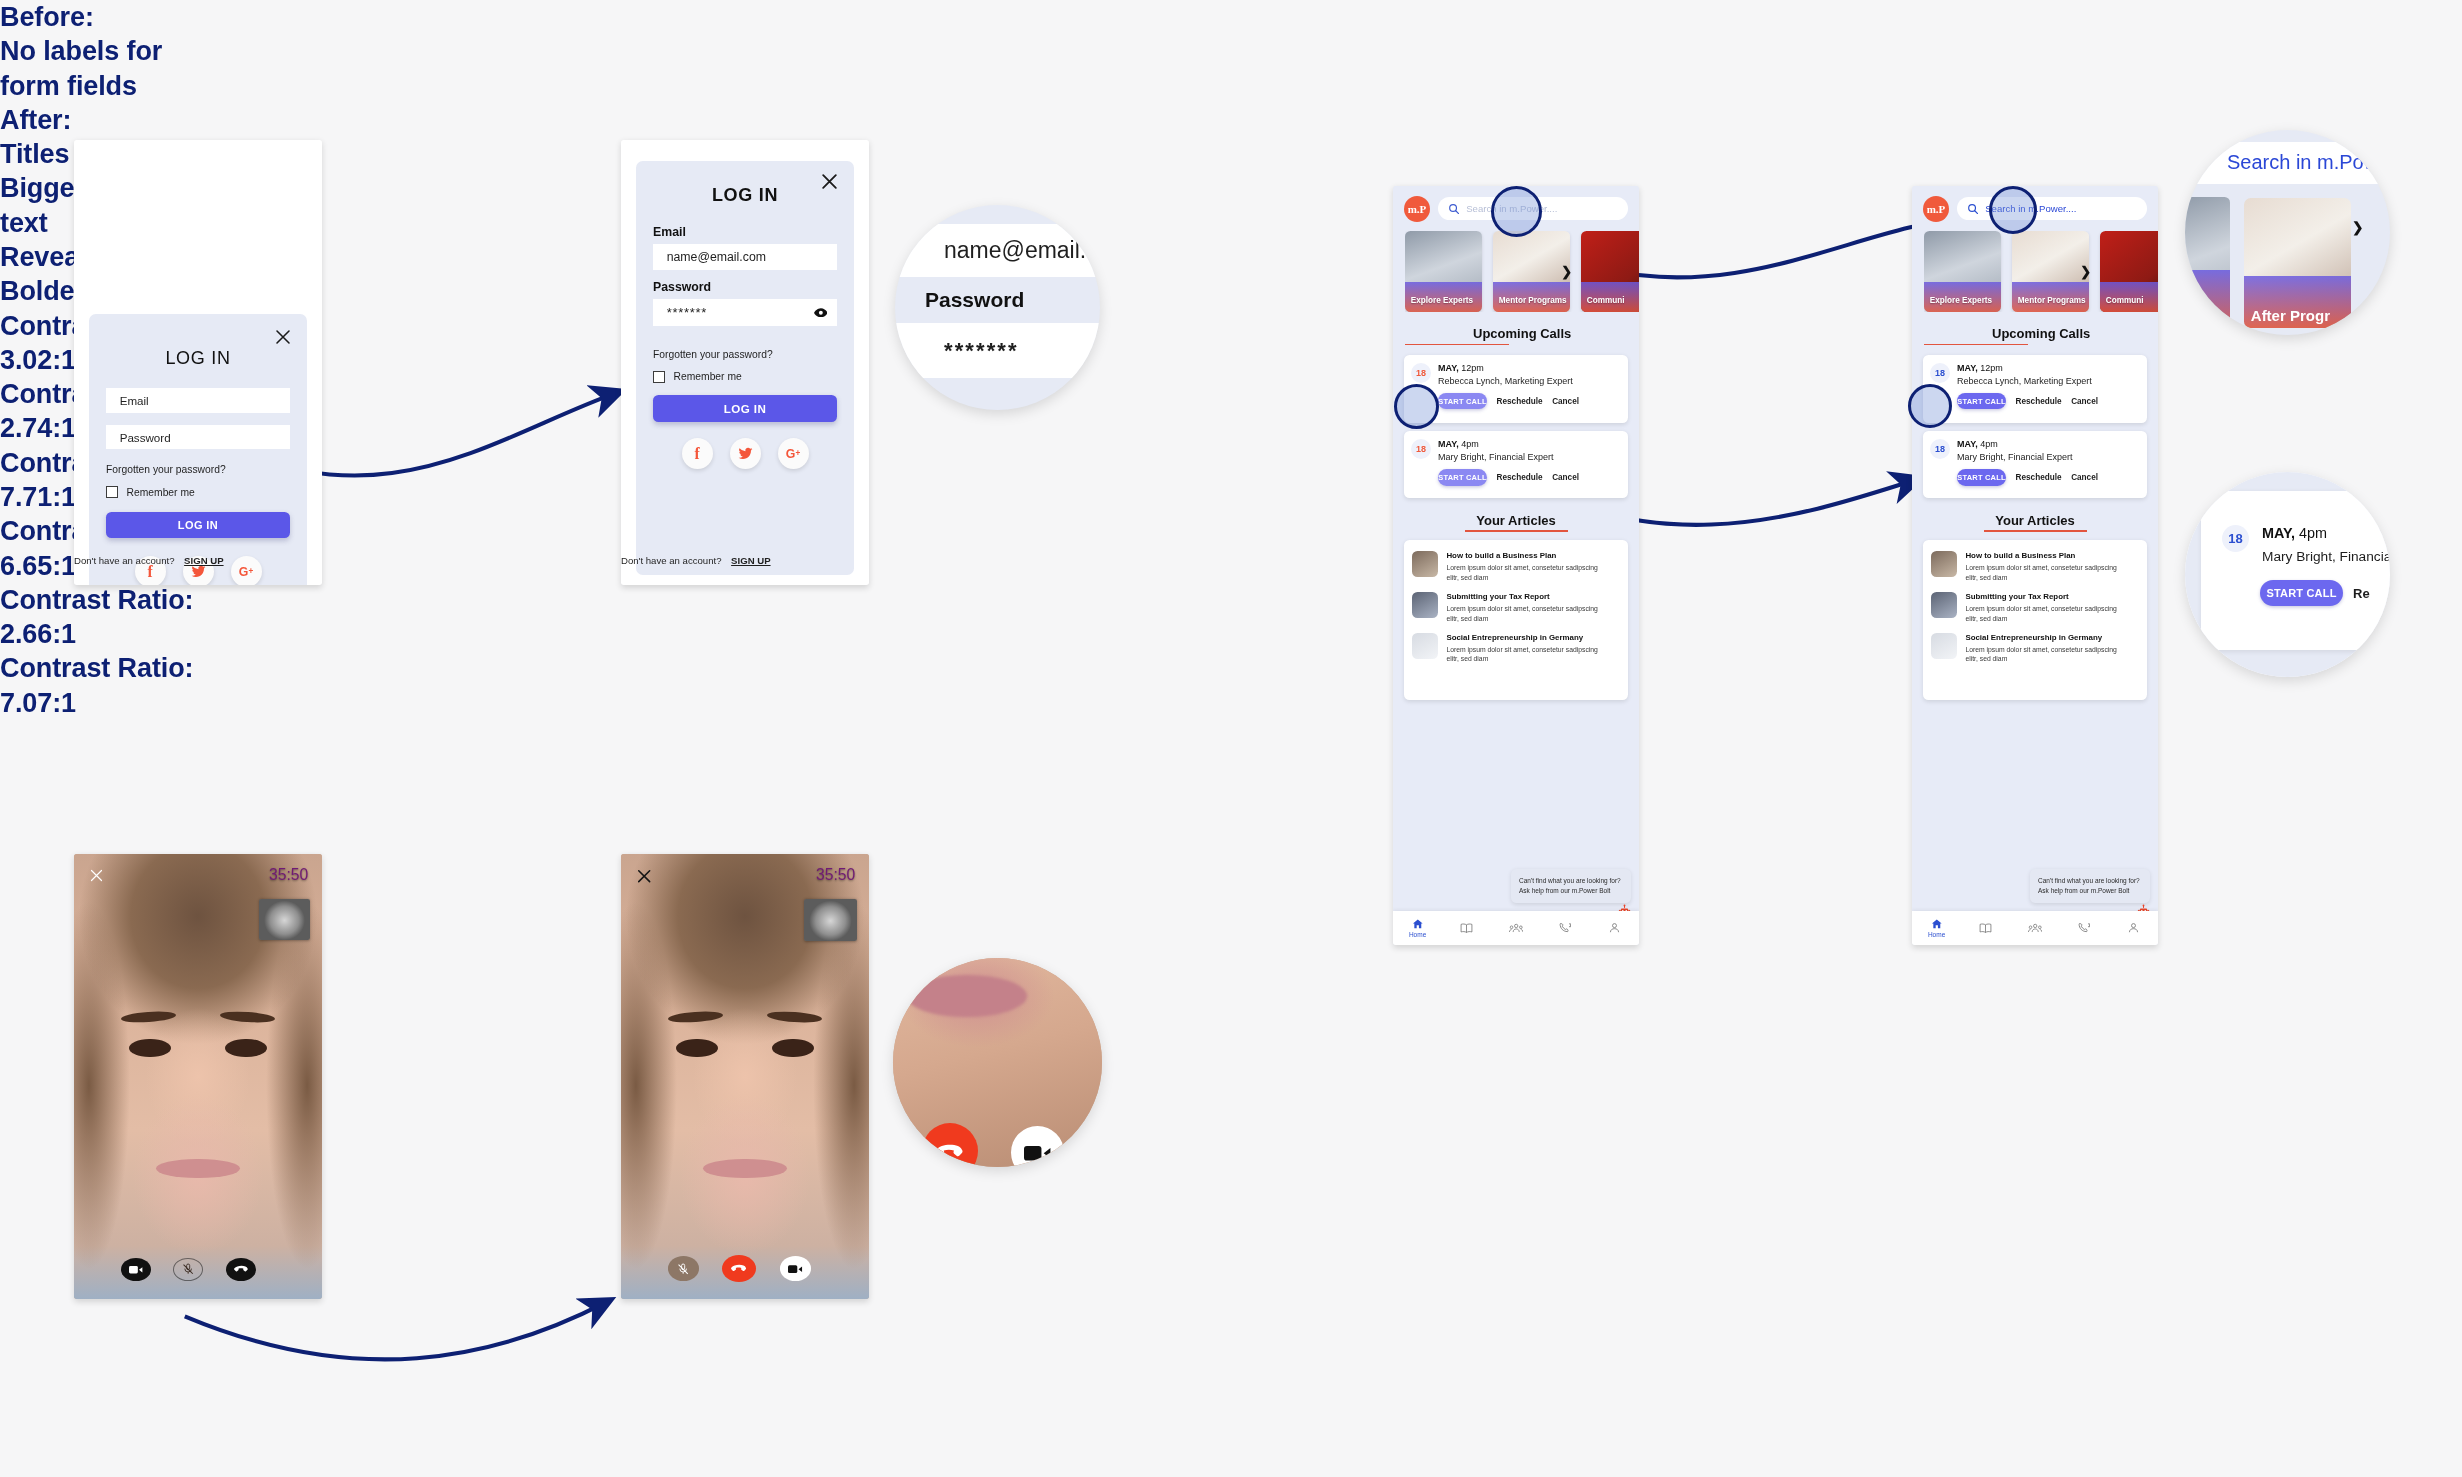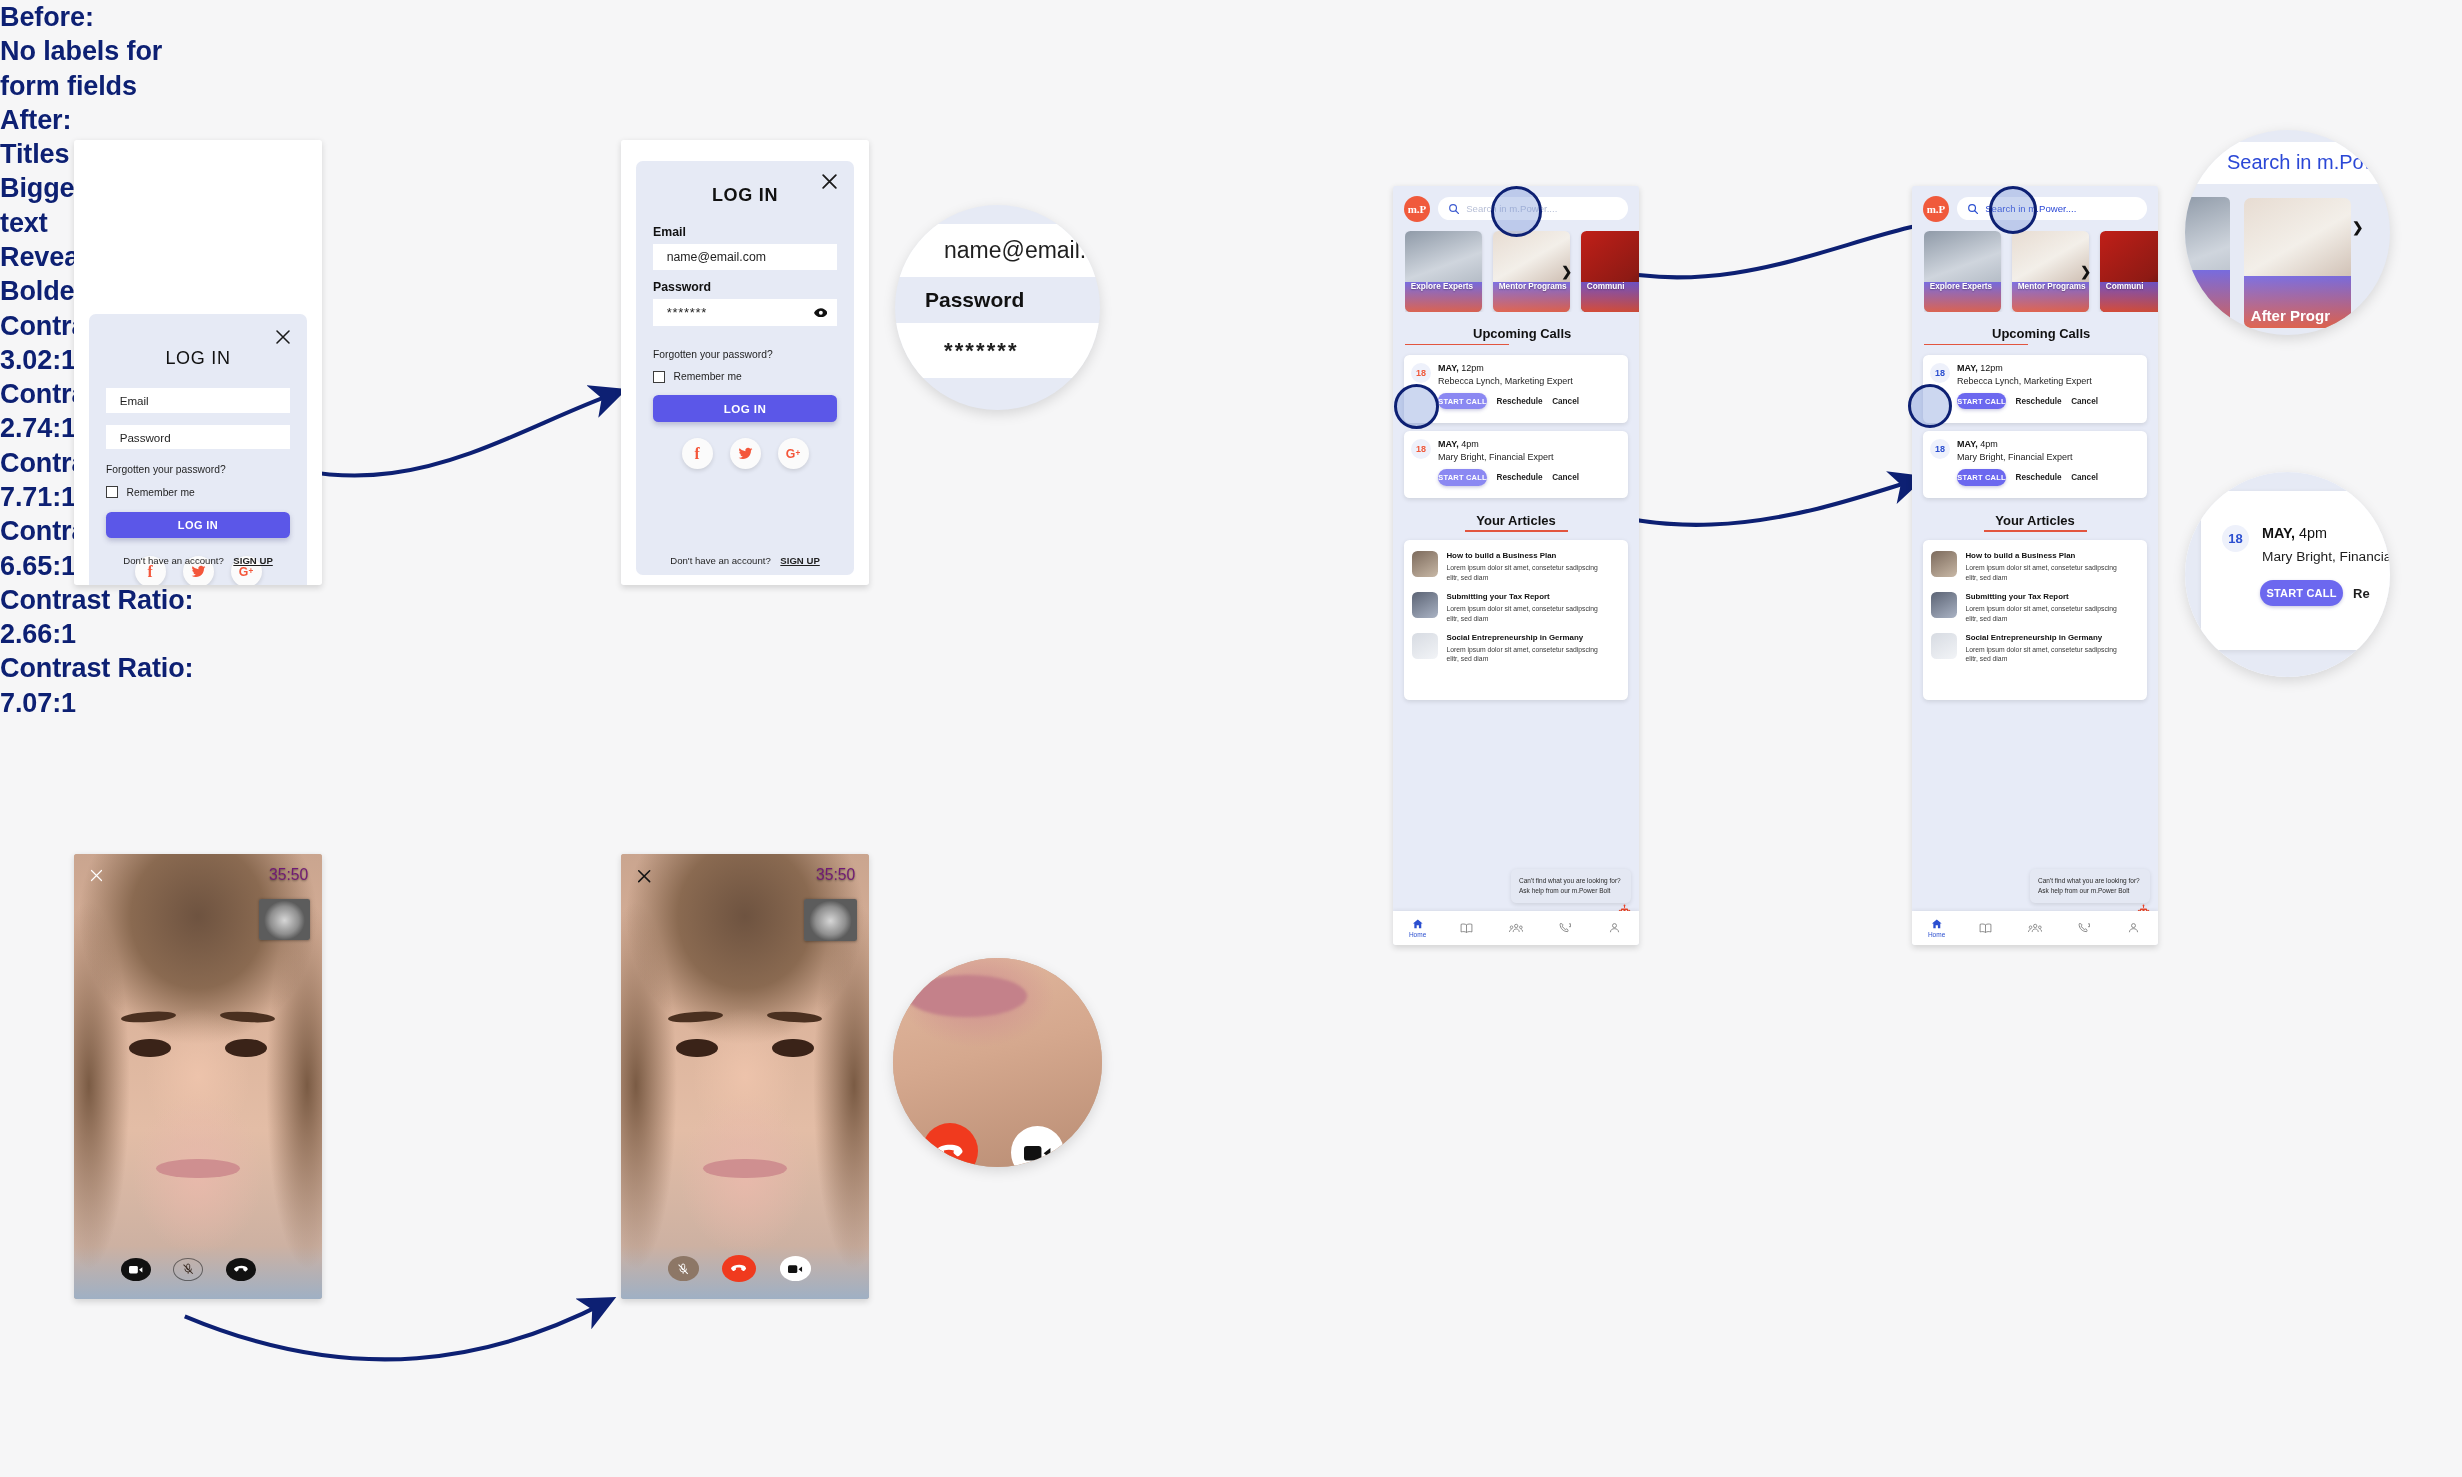--- a/index.html
+++ b/index.html
@@ -42,21 +42,21 @@
     background:#5b57e8; color:#fff; font-weight:bold; text-align:center;
     border-radius:5.5px; display:flex; align-items:center; justify-content:center;
     letter-spacing:0.4px; box-shadow:0 2.7px 5.5px rgba(60,60,120,.25);
   }
   .social-row { display:flex; justify-content:center; }
   .social {
     background:#fbfbfb; border-radius:50%;
     display:flex; align-items:center; justify-content:center;
     color:#f4563a; box-shadow:0 2.1px 4.1px rgba(0,0,0,.12);
   }
-  .signup-row { text-align:center; color:#1f1f1f; }
+  .signup-row { color:#1f1f1f; }
   .signup-row b { text-decoration:underline; font-weight:bold; margin-left:9.6px; }
 
   
   .mag {
     position:absolute; border-radius:50%; overflow:hidden;
     background:#e6eaf5; box-shadow:0 4.1px 12.3px rgba(0,0,0,.13);
   }
   .mag-white { background:#fff; }
 
   
@@ -79,21 +79,21 @@
   .mp-cards { display:flex; overflow:hidden; }
   .mp-card { position:relative; border-radius:5.5px; overflow:hidden; flex:none;
              box-shadow:0 1.4px 3.4px rgba(0,0,0,.13); }
   .mp-card .img { position:absolute; inset:0; }
   .mp-card .veil {
     position:absolute; left:0; right:0; bottom:0;
     background:linear-gradient(180deg,#6a5be0 0%,#e2553f 100%);
     opacity:.85;
   }
   .mp-card .cap {
-    position:absolute; left:5.5px; bottom:21px; color:#fff; font-weight:bold;
+    position:absolute; left:5.5px; bottom:7px; color:#fff; font-weight:bold;
     text-shadow:0 0.7px 1.4px rgba(0,0,0,.3);
   }
   .sec-title { text-align:center; font-weight:bold; color:#111; }
   .sec-rule { height:1.4px; background:#e2553f; }
   .call-card { background:#fff; border-radius:5.5px; box-shadow:0 1.4px 4.1px rgba(0,0,0,.10); position:relative; }
   .daybadge {
     border-radius:50%; background:#eef1fb; display:flex;
     align-items:center; justify-content:center; font-weight:bold;
   }
   .startcall {

